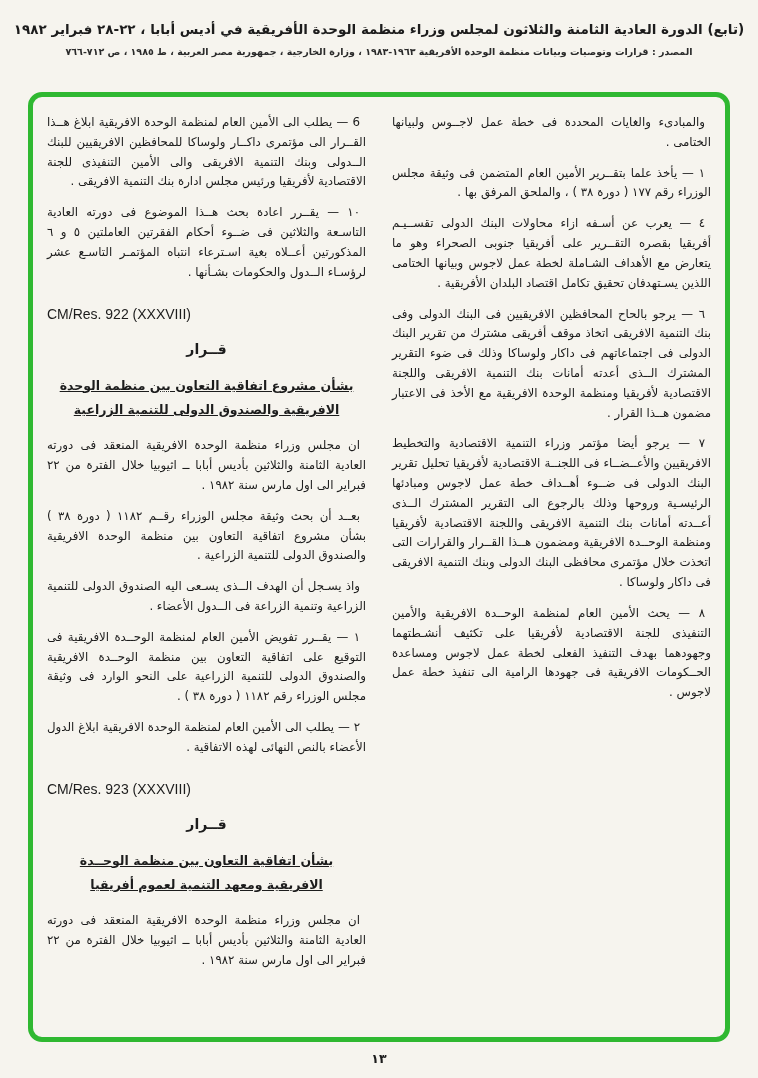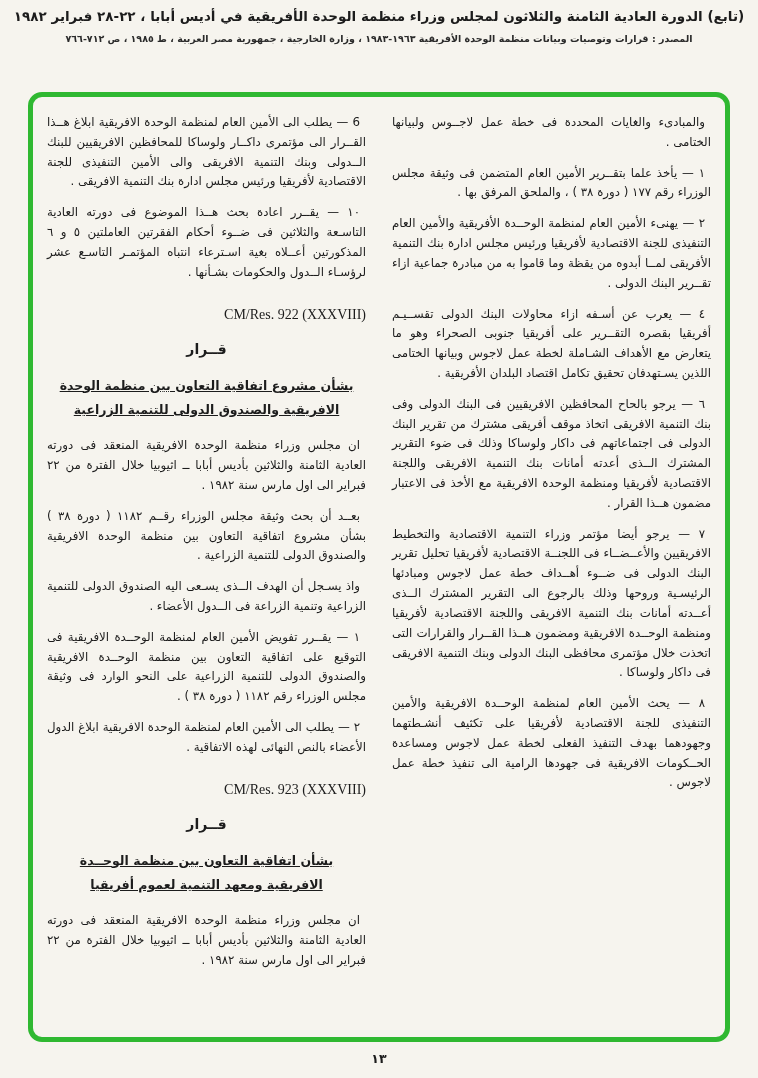--- a/index.html
+++ b/index.html
@@ -9,21 +9,21 @@
     height: 1078px;
     background: #f6f4ee;
     color: #1c1c1c;
     font-family: "DejaVu Sans", sans-serif;
     position: relative;
     overflow: hidden;
   }
   .page-header {
     direction: rtl;
     text-align: center;
-    padding-top: 8px;
+    padding-top: 21px;
   }
   .header-title {
     font-size: 13.5px;
     font-weight: bold;
     letter-spacing: 0.2px;
   }
   .header-source {
     font-size: 9.5px;
     font-weight: bold;
     margin-top: 9px;
@@ -53,22 +53,22 @@
     text-align: justify;
     font-size: 11.8px;
     line-height: 1.68;
   }
   .para {
     margin: 0 0 11px 0;
     text-indent: 6px;
   }
   .res-code {
     direction: ltr;
-    text-align: right;
-    font-family: Liberation Serif, serif;
+    text-align: left;
+    font-family: Liberation Sans, sans-serif;
     font-size: 14px;
     margin: 20px 0 12px 0;
     text-indent: 0;
   }
   .res-heading {
     text-align: center;
     font-weight: bold;
     font-size: 14px;
     letter-spacing: 1px;
     margin: 6px 0 12px 0;
@@ -100,21 +100,20 @@
   <div class="header-title">(تابع) الدورة العادية الثامنة والثلاثون لمجلس وزراء منظمة الوحدة الأفريقية في أديس أبابا ، ٢٢-٢٨ فبراير ١٩٨٢</div>
   <div class="header-source">المصدر : قرارات وتوصيات وبيانات منظمة الوحدة الأفريقية ١٩٦٣-١٩٨٣ ، وزارة الخارجية ، جمهورية مصر العربية ، ط ١٩٨٥ ، ص ٧١٢-٧٦٦</div>
 </header>
 
 <main class="content-frame">
   <div class="columns">
 
     <section class="col">
       <p class="para">والمبادىء والغايات المحددة فى خطة عمل لاجــوس ولبيانها الختامى .</p>
       <p class="para">١ — يأخذ علما بتقــرير الأمين العام المتضمن فى وثيقة مجلس الوزراء رقم ١٧٧ ( دورة ٣٨ ) ، والملحق المرفق بها .</p>
-      <p class="para">٢ — يهنىء الأمين العام لمنظمة الوحــدة الأفريقية والأمين العام التنفيذى للجنة الاقتصادية لأفريقيا ورئيس مجلس ادارة بنك التنمية الأفريقى لمــا أبدوه من يقظة وما قاموا به من مبادرة جماعية ازاء تقــرير البنك الدولى .</p>
       <p class="para">٤ — يعرب عن أسـفه ازاء محاولات البنك الدولى تقســيـم أفريقيا بقصره التقــرير على أفريقيا جنوبى الصحراء وهو ما يتعارض مع الأهداف الشـاملة لخطة عمل لاجوس وبيانها الختامى اللذين يسـتهدفان تحقيق تكامل اقتصاد البلدان الأفريقية .</p>
       <p class="para">٦ — يرجو بالحاح المحافظين الافريقيين فى البنك الدولى وفى بنك التنمية الافريقى اتخاذ موقف أفريقى مشترك من تقرير البنك الدولى فى اجتماعاتهم فى داكار ولوساكا وذلك فى ضوء التقرير المشترك الــذى أعدته أمانات بنك التنمية الافريقى واللجنة الاقتصادية لأفريقيا ومنظمة الوحدة الافريقية مع الأخذ فى الاعتبار مضمون هــذا القرار .</p>
       <p class="para">٧ — يرجو أيضا مؤتمر وزراء التنمية الاقتصادية والتخطيط الافريقيين والأعــضــاء فى اللجنــة الاقتصادية لأفريقيا تحليل تقرير البنك الدولى فى ضــوء أهــداف خطة عمل لاجوس ومبادئها الرئيسـية وروحها وذلك بالرجوع الى التقرير المشترك الــذى أعــدته أمانات بنك التنمية الافريقى واللجنة الاقتصادية لأفريقيا ومنظمة الوحــدة الافريقية ومضمون هــذا القــرار والقرارات التى اتخذت خلال مؤتمرى محافظى البنك الدولى وبنك التنمية الافريقى فى داكار ولوساكا .</p>
       <p class="para">٨ — يحث الأمين العام لمنظمة الوحــدة الافريقية والأمين التنفيذى للجنة الاقتصادية لأفريقيا على تكثيف أنشـطتهما وجهودهما بهدف التنفيذ الفعلى لخطة عمل لاجوس ومساعدة الحــكومات الافريقية فى جهودها الرامية الى تنفيذ خطة عمل لاجوس .</p>
     </section>
 
     <section class="col">
       <p class="para">6 — يطلب الى الأمين العام لمنظمة الوحدة الافريقية ابلاغ هــذا القــرار الى مؤتمرى داكــار ولوساكا للمحافظين الافريقيين للبنك الــدولى وبنك التنمية الافريقى والى الأمين التنفيذى للجنة الاقتصادية لأفريقيا ورئيس مجلس ادارة بنك التنمية الافريقى .</p>
       <p class="para">١٠ — يقــرر اعادة بحث هــذا الموضوع فى دورته العادية التاسـعة والثلاثين فى ضــوء أحكام الفقرتين العاملتين ٥ و ٦ المذكورتين أعــلاه بغية اسـترعاء انتباه المؤتمـر التاسـع عشر لرؤسـاء الــدول والحكومات بشـأنها .</p>
 

